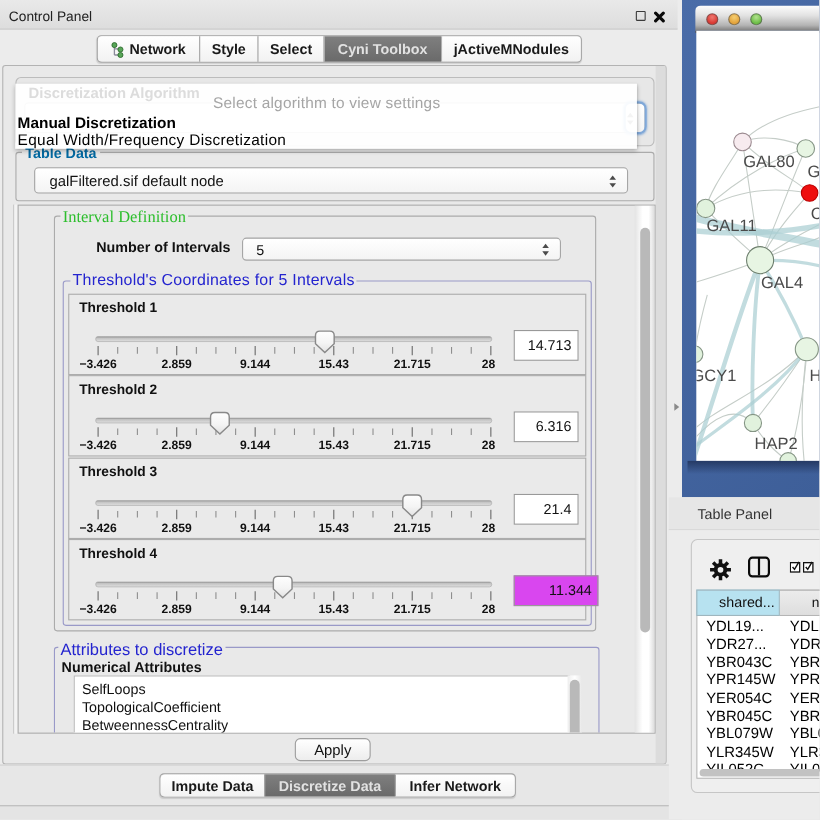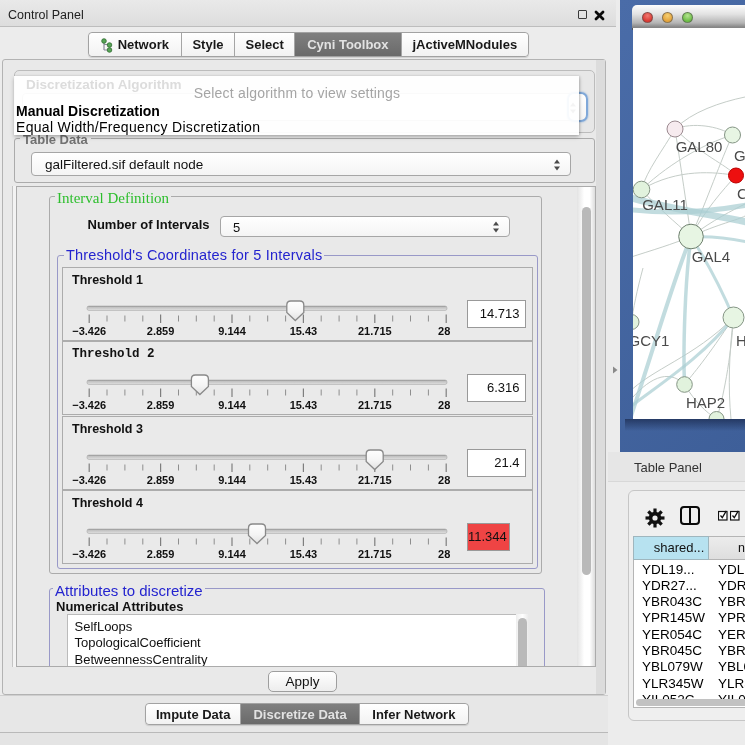--- a/index.html
+++ b/index.html
@@ -29,21 +29,21 @@
 <div class="abs" style="left:2px;top:59px;width:604px;height:636px;background:#e9e9e9;border:1px solid #b3b3b3;border-radius:3px;box-sizing:border-box;"></div>
 <div class="abs" style="left:14px;top:70px;width:581px;height:63px;border:1px solid #bcbcbc;border-radius:5px;background:#e7e7e7;box-sizing:border-box;"></div>
 <div style="position:absolute;left:22px;top:93px;width:565px;height:28px;background:linear-gradient(#ffffff,#f4f4f4);border:1px solid #a6a6a6;border-radius:4px;font-size:12.5px;color:#111;line-height:28px;padding-left:13px;box-sizing:border-box;">
     <svg width="8" height="12" viewBox="0 0 8 12" style="position:absolute;right:9px;top:8px;">
       <path d="M4 0.5 L7 4.5 L1 4.5 Z" fill="#4a4a4a"></path>
       <path d="M4 11.5 L7 7.5 L1 7.5 Z" fill="#4a4a4a"></path>
     </svg>
   </div>
 <div class="abs" style="left:567px;top:91.5px;width:17px;height:26px;border:2.5px solid #7fa8d9;border-radius:7px;box-shadow:0 0 2px #7fa8d9;"></div>
 <div class="abs" style="left:14px;top:138px;width:581px;height:45px;border:1px solid #ababab;border-radius:3px;box-sizing:border-box;"></div>
-<div class="abs" style="left:20px;top:132px;background:#e9e9e9;padding:0 3px;font-size:13px;font-weight:bold;color:#737373;">Table Data</div>
+<div class="abs" style="left:20px;top:132px;background:#e9e9e9;padding:0 3px;font-size:13px;font-weight:bold;color:#0369a1;">Table Data</div>
 <div style="position:absolute;left:31px;top:152px;width:540px;height:24px;background:linear-gradient(#ffffff,#f4f4f4);border:1px solid #a6a6a6;border-radius:4px;font-size:13.5px;color:#111;line-height:24px;padding-left:13px;box-sizing:border-box;">galFiltered.sif default node<svg width="8" height="12" viewBox="0 0 8 12" style="position:absolute;right:9px;top:6px;">
       <path d="M4 0.5 L7 4.5 L1 4.5 Z" fill="#4a4a4a"></path>
       <path d="M4 11.5 L7 7.5 L1 7.5 Z" fill="#4a4a4a"></path>
     </svg></div>
 <div class="abs" style="left:13.5px;top:76px;width:565px;height:58.5px;background:rgba(255,255,255,0.94);box-shadow:0 2px 4px rgba(0,0,0,0.25),1px 0 2px rgba(0,0,0,0.12);"></div>
 <div class="abs" style="left:26px;top:77px;font-size:13.5px;font-weight:bold;color:#dcdcdc;">Discretization Algorithm</div>
 <div class="abs" style="left:14px;top:85px;width:566px;text-align:center;font-size:14px;letter-spacing:0.2px;color:#a5a5a5;">Select algorithm to view settings</div>
 <div class="abs" style="left:16px;top:102.5px;font-size:14px;font-weight:bold;color:#000;">Manual Discretization</div>
 <div class="abs" style="left:16px;top:118.5px;font-size:14px;letter-spacing:0.3px;color:#000;">Equal Width/Frequency Discretization</div>
 <div style="position:absolute;left:88px;top:32px;width:439px;height:23px;display:flex;border:1px solid #a2a2a2;border-radius:4px;font-size:13px;box-shadow:0 1px 1px rgba(0,0,0,0.12);justify-content:flex-end;">
@@ -97,21 +97,21 @@
     <line x1="366.4" y1="48.5" x2="366.4" y2="54.5" stroke="#8e8e8e" stroke-width="1"></line>
     <line x1="384.2" y1="47.5" x2="384.2" y2="56" stroke="#7e7e7e" stroke-width="1.2"></line>
     <text x="27.2" y="67.5" font-size="11" font-weight="bold" fill="#111" text-anchor="middle" font-family="Liberation Sans, sans-serif">−3.426</text>
     <text x="98.6" y="67.5" font-size="11" font-weight="bold" fill="#111" text-anchor="middle" font-family="Liberation Sans, sans-serif">2.859</text>
     <text x="170.0" y="67.5" font-size="11" font-weight="bold" fill="#111" text-anchor="middle" font-family="Liberation Sans, sans-serif">9.144</text>
     <text x="241.4" y="67.5" font-size="11" font-weight="bold" fill="#111" text-anchor="middle" font-family="Liberation Sans, sans-serif">15.43</text>
     <text x="312.8" y="67.5" font-size="11" font-weight="bold" fill="#111" text-anchor="middle" font-family="Liberation Sans, sans-serif">21.715</text>
     <text x="382.2" y="67.5" font-size="11" font-weight="bold" fill="#111" text-anchor="middle" font-family="Liberation Sans, sans-serif">28</text>
     <path d="M 224.8 38 Q 224.8 34 228.8 34 L 237.8 34 Q 241.8 34 241.8 38 L 241.8 45.5 L 233.3 53.5 L 224.8 45.5 Z" fill="url(#thm)" stroke="#898989" stroke-width="1.3"></path>
   </svg><div style="position:absolute;left:467px;top:300.0px;width:58.5px;height:28px;background:#fff;border:1px solid #999;box-sizing:border-box;font-size:13px;color:#111;line-height:26px;text-align:right;padding-right:5px;">14.713</div>
-<div style="position:absolute;left:62px;top:341.2px;width:471px;height:74.3px;border:1px solid #acacac;background:#eaeaea;box-sizing:border-box;"></div><div style="position:absolute;left:72px;top:347.2px;font-size:12.5px;font-weight:bold;color:#111;font-family:Liberation Mono, monospace;">Threshold 2</div><svg style="position:absolute;left:62px;top:341.2px;" width="471" height="74" viewBox="0 0 471 74">
+<div style="position:absolute;left:62px;top:341.2px;width:471px;height:74.3px;border:1px solid #acacac;background:#eaeaea;box-sizing:border-box;"></div><div style="position:absolute;left:72px;top:347.2px;font-size:12.5px;font-weight:bold;color:#111;">Threshold 2</div><svg style="position:absolute;left:62px;top:341.2px;" width="471" height="74" viewBox="0 0 471 74">
     <rect x="25" y="39" width="360" height="4.5" rx="2" fill="url(#trk)" stroke="#ababab" stroke-width="0.6"></rect>
     <line x1="27.2" y1="47.5" x2="27.2" y2="56" stroke="#7e7e7e" stroke-width="1.2"></line>
     <line x1="45.0" y1="48.5" x2="45.0" y2="54.5" stroke="#8e8e8e" stroke-width="1"></line>
     <line x1="62.9" y1="48.5" x2="62.9" y2="54.5" stroke="#8e8e8e" stroke-width="1"></line>
     <line x1="80.8" y1="48.5" x2="80.8" y2="54.5" stroke="#8e8e8e" stroke-width="1"></line>
     <line x1="98.6" y1="47.5" x2="98.6" y2="56" stroke="#7e7e7e" stroke-width="1.2"></line>
     <line x1="116.5" y1="48.5" x2="116.5" y2="54.5" stroke="#8e8e8e" stroke-width="1"></line>
     <line x1="134.3" y1="48.5" x2="134.3" y2="54.5" stroke="#8e8e8e" stroke-width="1"></line>
     <line x1="152.2" y1="48.5" x2="152.2" y2="54.5" stroke="#8e8e8e" stroke-width="1"></line>
     <line x1="170.0" y1="47.5" x2="170.0" y2="56" stroke="#7e7e7e" stroke-width="1.2"></line>
@@ -189,21 +189,21 @@
     <line x1="348.5" y1="48.5" x2="348.5" y2="54.5" stroke="#8e8e8e" stroke-width="1"></line>
     <line x1="366.4" y1="48.5" x2="366.4" y2="54.5" stroke="#8e8e8e" stroke-width="1"></line>
     <line x1="384.2" y1="47.5" x2="384.2" y2="56" stroke="#7e7e7e" stroke-width="1.2"></line>
     <text x="27.2" y="67.5" font-size="11" font-weight="bold" fill="#111" text-anchor="middle" font-family="Liberation Sans, sans-serif">−3.426</text>
     <text x="98.6" y="67.5" font-size="11" font-weight="bold" fill="#111" text-anchor="middle" font-family="Liberation Sans, sans-serif">2.859</text>
     <text x="170.0" y="67.5" font-size="11" font-weight="bold" fill="#111" text-anchor="middle" font-family="Liberation Sans, sans-serif">9.144</text>
     <text x="241.4" y="67.5" font-size="11" font-weight="bold" fill="#111" text-anchor="middle" font-family="Liberation Sans, sans-serif">15.43</text>
     <text x="312.8" y="67.5" font-size="11" font-weight="bold" fill="#111" text-anchor="middle" font-family="Liberation Sans, sans-serif">21.715</text>
     <text x="382.2" y="67.5" font-size="11" font-weight="bold" fill="#111" text-anchor="middle" font-family="Liberation Sans, sans-serif">28</text>
     <path d="M 186.5 38 Q 186.5 34 190.5 34 L 199.5 34 Q 203.5 34 203.5 38 L 203.5 45.5 L 195 53.5 L 186.5 45.5 Z" fill="url(#thm)" stroke="#898989" stroke-width="1.3"></path>
-  </svg><div style="position:absolute;left:467px;top:522.8px;width:43px;height:28px;background:#ef4444;border:1px solid #999;box-sizing:border-box;font-size:13px;color:#111;line-height:26px;text-align:right;padding-right:5px;">11.344</div>
+  </svg><div style="position:absolute;left:467px;top:522.8px;width:77px;height:28px;background:#d946ef;border:1px solid #999;box-sizing:border-box;font-size:13px;color:#111;line-height:26px;text-align:right;padding-right:5px;">11.344</div>
 <div class="abs" style="left:16px;top:186px;width:580px;height:480px;overflow:hidden;pointer-events:none;">
 <div style="position:absolute;left:33px;top:402px;width:496px;height:120px;border:1px solid #9999c8;border-radius:3px;box-sizing:border-box;"></div>
 <div style="position:absolute;left:37px;top:396px;background:#e9e9e9;padding:0 2px;font-size:15px;color:#2424cf;">Attributes to discretize</div>
 <div style="position:absolute;left:40px;top:413px;font-size:13px;font-weight:bold;color:#111;">Numerical Attributes</div>
 <div style="position:absolute;left:51px;top:428px;width:449px;height:120px;background:#fff;border:1px solid #bbb;"></div>
 <div style="position:absolute;left:500px;top:428px;width:13px;height:120px;background:linear-gradient(90deg,#eee,#fff 50%,#e8e8e8);"></div>
 <div style="position:absolute;left:501.5px;top:432px;width:9.5px;height:120px;background:#b9b9b9;border-radius:5px;"></div>
 <div style="position:absolute;left:58.5px;top:433px;font-size:13px;color:#111;line-height:16.4px;">SelfLoops<br>TopologicalCoefficient<br>BetweennessCentrality<br>ClusteringCoefficient</div>
 </div>
 <div class="abs" style="left:268px;top:671px;width:67px;height:19px;background:linear-gradient(#ffffff,#ededed);border:1px solid #9e9e9e;border-radius:5px;font-size:13.5px;color:#111;text-align:center;line-height:19px;">Apply</div>

